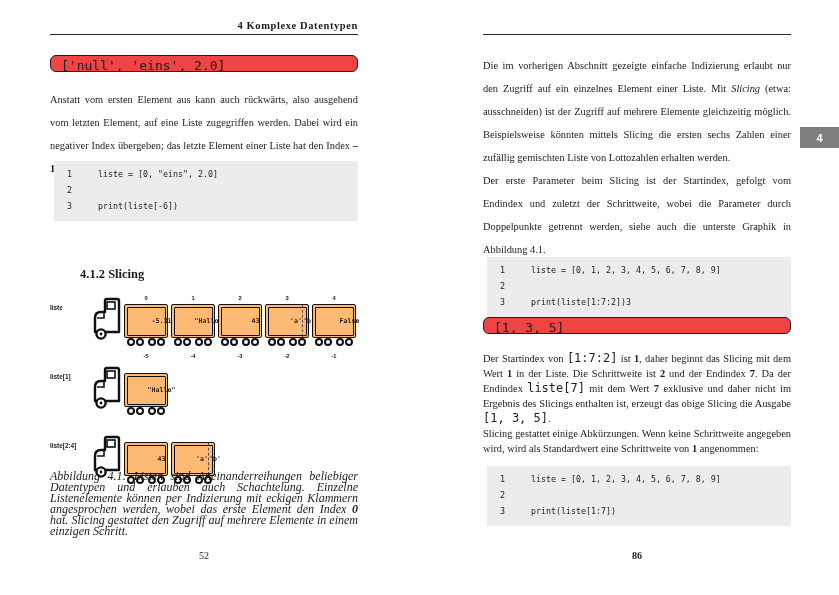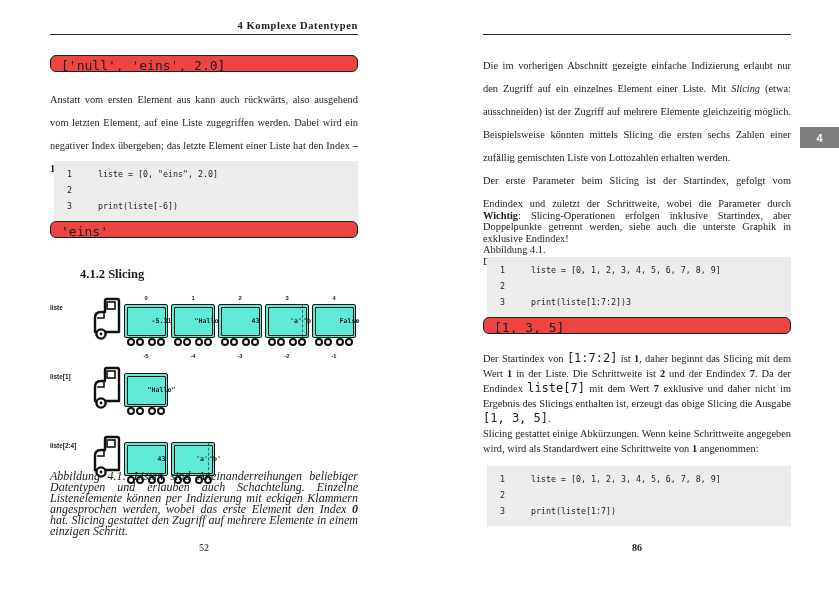--- a/index.html
+++ b/index.html
@@ -41,42 +41,42 @@
   .para .c{font-family:"DejaVu Sans Mono", monospace;font-size:12px;}
 
   .section-heading{
     position:absolute;left:0;font-size:12.5px;font-weight:bold;
   }
   .caption{
     position:absolute;left:0;right:0;font-style:italic;
     font-size:12px;line-height:11px;text-align:justify;
   }
   .caption .bi{font-weight:bold;}
-  .pagenum{position:absolute;bottom:42px;left:0;right:0;text-align:center;font-size:10px;}
+  .pagenum{position:absolute;bottom:34px;left:0;right:0;text-align:center;font-size:10px;}
   .pn-bold{font-weight:bold;}
 
   #chapter-tab{
     position:absolute;left:800px;top:127px;width:39px;height:21px;
     background:#7e7e7e;color:#fff;display:flex;align-items:center;justify-content:center;
     font-family:"Liberation Sans", sans-serif;font-size:11px;font-weight:bold;
   }
 
   
   #figure{position:absolute;top:292px;left:0;right:0;height:176px;}
   .truck-row{display:flex;align-items:flex-end;margin-bottom:17px;}
   .fig-label{
     width:40px;flex:0 0 40px;font-family:"Liberation Sans", sans-serif;
     font-weight:bold;font-size:6.4px;align-self:flex-start;padding-top:12px;
   }
   .cab{flex:0 0 32px;margin-right:2px;}
   .cars{display:flex;gap:3px;padding-bottom:6px;}
   .car{position:relative;width:44px;height:34px;}
   .car-box{
     width:100%;height:100%;box-sizing:border-box;border:1.5px solid #111;border-radius:2px;
-    background:#5eead4;display:flex;align-items:stretch;justify-content:center;
+    background:#fdba74;display:flex;align-items:stretch;justify-content:center;
     font-family:"DejaVu Sans Mono", monospace;font-weight:bold;font-size:6.6px;padding-left:31px;
   }
   .car-box::after{content:"";position:absolute;inset:2.5px;border:1px solid #111;border-radius:1px;pointer-events:none;}
   .car-box .val{flex:1;display:flex;align-items:center;justify-content:center;}
   .car-box .val + .val{border-left:1px dashed #555;}
   .idx-top{position:absolute;top:-9px;left:0;right:0;text-align:center;
     font-family:"Liberation Sans", sans-serif;font-weight:bold;font-size:5.8px;}
   .idx-bottom{position:absolute;bottom:-21px;left:0;right:0;text-align:center;
     font-family:"Liberation Sans", sans-serif;font-weight:bold;font-size:5.8px;}
   .wheels{position:absolute;bottom:-8px;left:3px;right:3px;display:flex;justify-content:space-between;}
@@ -93,21 +93,20 @@
   <div class="outbox" style="top:55px;">['null', 'eins', 2.0]</div>
 
   <div class="para" style="top:88px;"><span>Anstatt vom ersten Element aus kann auch rückwärts, also ausgehend vom letzten Element, auf eine Liste zugegriffen werden. Dabei wird ein negativer Index übergeben; das letzte Element einer Liste hat den Index </span><span class="b">–1</span><span>:</span></div>
 
   <div class="codeblock" style="top:161px;">
       <div class="code-line"><span class="ln">1</span><span class="cd">liste = [0, "eins", 2.0]</span></div>
       <div class="code-line"><span class="ln">2</span><span class="cd"></span></div>
       <div class="code-line"><span class="ln">3</span><span class="cd">print(liste[-6])</span></div>
     </div>
 
-  <div class="outbox" style="top:221px;">'eins'</div>
 
   <div class="section-heading" style="top:267px;margin-left:30px;">4.1.2 Slicing</div>
 
   <div id="figure">
       <div class="truck-row">
         <div class="fig-label">liste</div>
         <div class="cab"><svg width="32" height="48" viewBox="0 0 32 48">
             <path d="M29,40 L5,40 L5,26 Q5,20 11,20 L15,20 L15,9 Q15,7 17,7 L27,7 Q29,7 29,9 Z" fill="#fff" stroke="#111" stroke-width="2.4" stroke-linejoin="round"></path>
             <path d="M7,26 L14,26 L14,21" fill="none" stroke="#111" stroke-width="1.6"></path>
             <rect x="17" y="10" width="8" height="7" fill="#fff" stroke="#111" stroke-width="1.6"></rect>
@@ -278,21 +277,20 @@
   <div class="caption" style="top:471px;"><span class="i">Abbildung 4.1: Listen sind Aneinanderreihungen beliebiger Datentypen und erlauben auch Schachtelung. Einzelne Listenelemente können per Indizierung mit eckigen Klammern angesprochen werden, wobei das erste Element den Index </span><span class="bi">0</span><span class="i"> hat. Slicing gestattet den Zugriff auf mehrere Elemente in einem einzigen Schritt.</span></div>
 
   <div class="pagenum">52</div>
 </div>
 
 <div class="page" id="page-right">
   <div class="head-rule"></div>
 
   <div class="para" style="top:54px;"><span>Die im vorherigen Abschnitt gezeigte einfache Indizierung erlaubt nur den Zugriff auf ein einzelnes Element einer Liste. Mit </span><span class="i">Slicing</span><span> (etwa: ausschneiden) ist der Zugriff auf mehrere Elemente gleichzeitig möglich. Beispielsweise könnten mittels Slicing die ersten sechs Zahlen einer zufällig gemischten Liste von Lottozahlen erhalten werden.</span><br><span>Der erste Parameter beim Slicing ist der Startindex, gefolgt vom Endindex und zuletzt der Schrittweite, wobei die Parameter durch Doppelpunkte getrennt werden, siehe auch die unterste Graphik in Abbildung 4.1.</span></div>
 
-  <div class="para" style="top:204px;"><span class="b">Wichtig</span><span>: Slicing-Operationen erfolgen inklusive Startindex, aber exklusive Endindex!</span><br><span>Dazu ein Beispiel zur Demonstration:</span></div>
 
   <div class="codeblock" style="top:257px;">
       <div class="code-line"><span class="ln">1</span><span class="cd">liste = [0, 1, 2, 3, 4, 5, 6, 7, 8, 9]</span></div>
       <div class="code-line"><span class="ln">2</span><span class="cd"></span></div>
       <div class="code-line"><span class="ln">3</span><span class="cd">print(liste[1:7:2])3</span></div>
     </div>
 
   <div class="outbox" style="top:317px;">[1, 3, 5]</div>
 
   <div class="para" style="top:351px;line-height:14.6px;"><span>Der Startindex von </span><span class="c">[1:7:2]</span><span> ist </span><span class="b">1</span><span>, daher beginnt das Slicing mit dem Wert </span><span class="b">1</span><span> in der Liste. Die Schrittweite ist </span><span class="b">2</span><span> und der Endindex </span><span class="b">7</span><span>. Da der Endindex </span><span class="c">liste[7]</span><span> mit dem Wert </span><span class="b">7</span><span> exklusive und daher nicht im Ergebnis des Slicings enthalten ist, erzeugt das obige Slicing die Ausgabe </span><span class="c">[1, 3, 5]</span><span>.</span><br><span>Slicing gestattet einige Abkürzungen. Wenn keine Schrittweite angegeben wird, wird als Standardwert eine Schrittweite von </span><span class="b">1</span><span> angenommen:</span></div>

